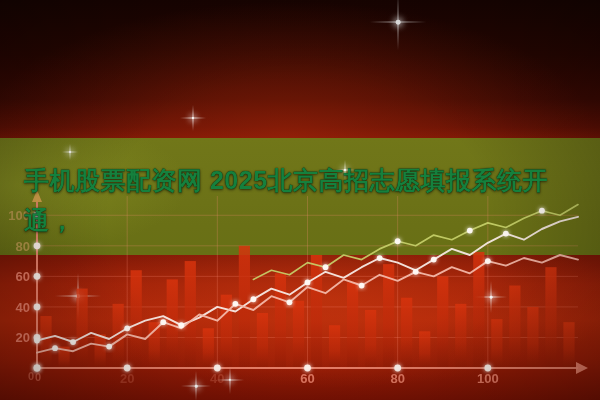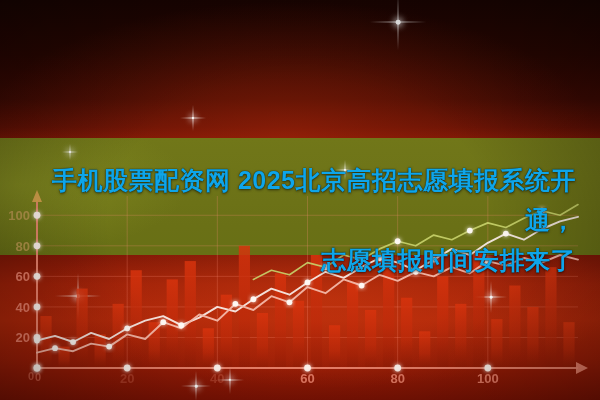--- a/index.html
+++ b/index.html
@@ -66,21 +66,21 @@
   .spark u{position:absolute;left:50%;top:50%;width:4px;height:4px;border-radius:50%;
     transform:translate(-50%,-50%);background:#fff;
     box-shadow:0 0 6px 2px rgba(255,255,255,.75);}
 
   
   #chart{position:absolute;left:0;top:0;width:600px;height:400px;}
 
   
   .headline{
     position:absolute;left:24px;top:160px;width:552px;
-    text-align:right;color:#0ea5e9;font-size:25px;font-weight:bold;
+    text-align:left;color:#15803d;font-size:25px;font-weight:bold;
     line-height:40px;letter-spacing:.5px;
     text-shadow:0 1px 3px rgba(0,0,0,.55), 0 0 1px rgba(0,0,0,.9);
   }
   .headline span{display:block;}
 </style>
 </head>
 <body>
 
 <div id="stage">
 
@@ -252,16 +252,15 @@
         <text x="30" y="281.3636363636364" font-size="13" font-family="&quot;Liberation Sans&quot;,sans-serif" font-weight="bold" fill="#e8806a" fill-opacity=".92" text-anchor="end">60</text>
         <text x="30" y="250.8181818181818" font-size="13" font-family="&quot;Liberation Sans&quot;,sans-serif" font-weight="bold" fill="#c9a05a" fill-opacity=".75" text-anchor="end">80</text>
         <text x="30" y="220.27272727272728" font-size="13" font-family="&quot;Liberation Sans&quot;,sans-serif" font-weight="bold" fill="#c9a05a" fill-opacity=".75" text-anchor="end">100</text>
       </g>
   </svg>
 
   <div class="vign"></div>
 
   <div class="headline">
     <span>手机股票配资网 2025北京高招志愿填报系统开通，</span>
-    <span>志愿填报时间安排来了</span>
   </div>
 
 </div>
 
 </body></html>

